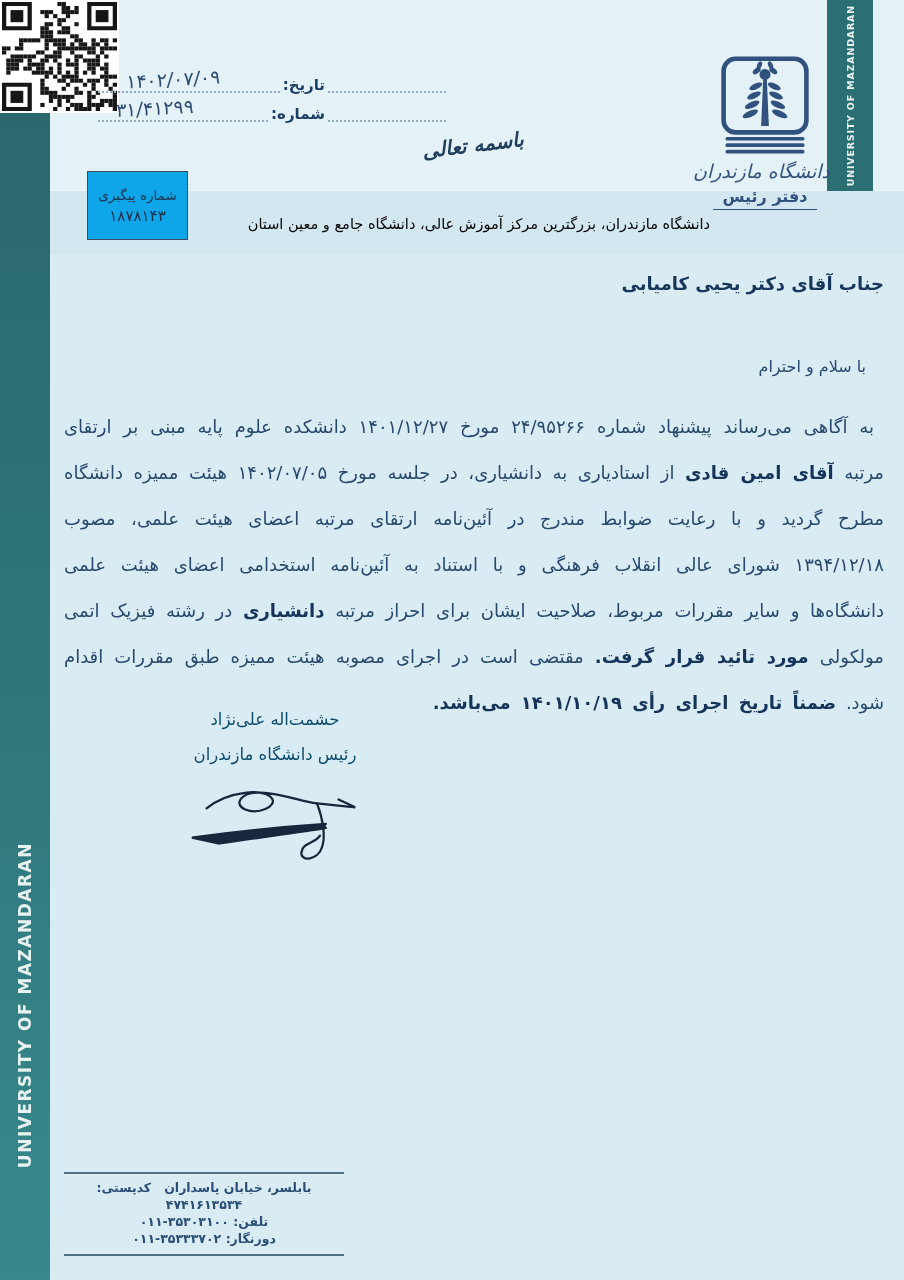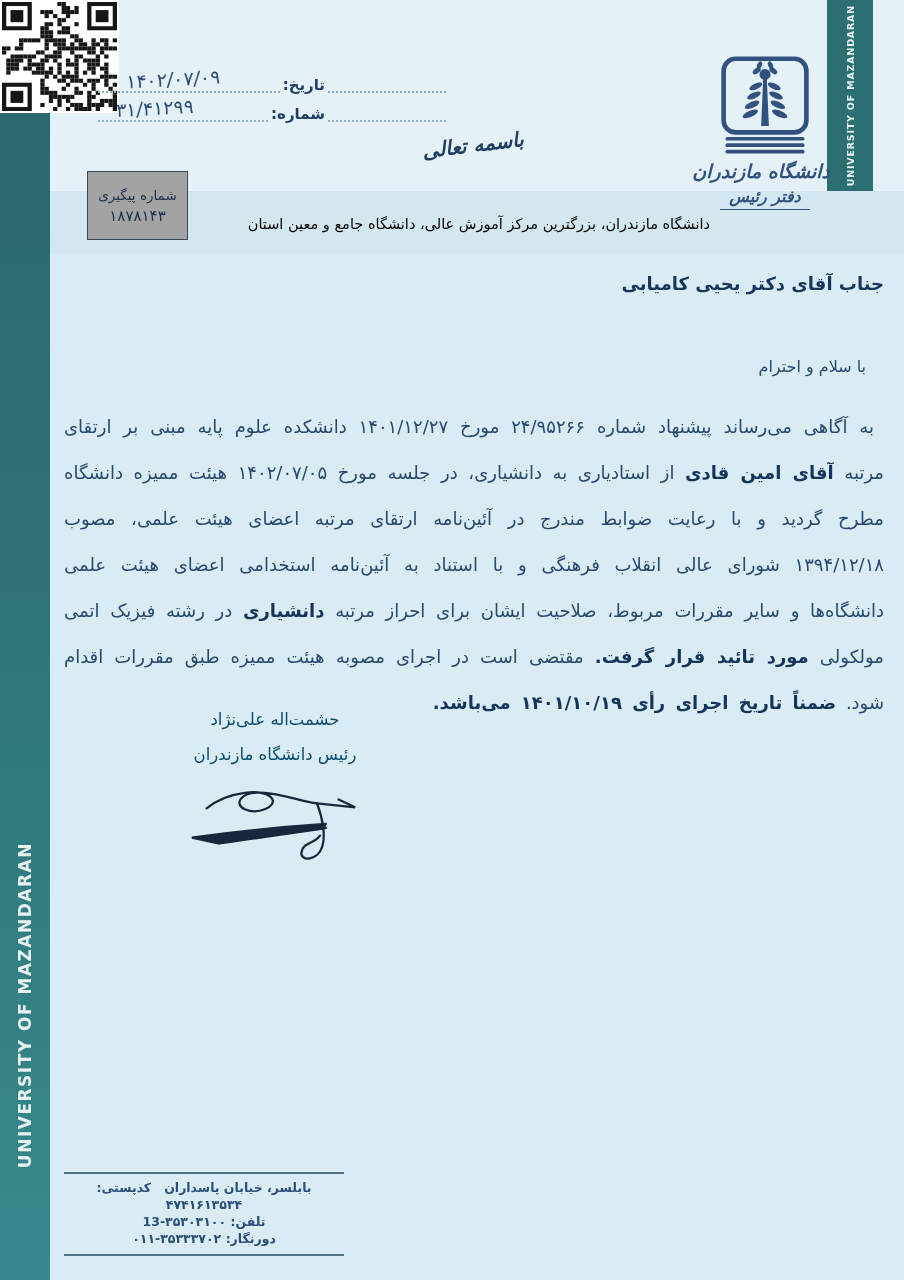--- a/index.html
+++ b/index.html
@@ -36,35 +36,35 @@
   .meta-label { font-weight:bold; font-size:15px; color:#1d3f66; padding:0 3px; white-space:nowrap; line-height:1; }
   .dots { border-bottom:2px dotted #8fadbf; height:2px; }
   .dots-r { width:118px; }
   .dots-l { flex:1; position:relative; }
   .meta-value { position:absolute; bottom:1px; direction:ltr; display:inline-block;
     font-size:19px; color:#2d4d72; transform:rotate(-3deg) skewX(-4deg); white-space:nowrap; }
   .meta-value.date { left:28px; }
   .meta-value.number { left:18px; }
   
   .tracking { position:absolute; left:87px; top:171px; width:101px; height:69px;
-    background:#a3a3a3; border:1.4px solid #3c4c5c; z-index:3;
+    background:#0ea5e9; border:1.4px solid #3c4c5c; z-index:3;
     display:flex; flex-direction:column; align-items:center; justify-content:center;
     direction:rtl; color:#1d3048; }
   .tracking .t-label { font-size:13.5px; }
   .tracking .t-value { font-size:15px; margin-top:4px; letter-spacing:1px; }
   
   .basmala { position:absolute; left:416px; top:133px; width:114px; text-align:center;
     font-size:20px; font-weight:bold; font-style:italic; color:#203e5e;
     transform:rotate(-7deg); direction:rtl; }
   
   .logo-block { position:absolute; left:700px; top:56px; width:130px; text-align:center;
     color:#31517e; direction:rtl; z-index:2; }
   .logo-block svg { display:block; margin:0 auto; }
-  .logo-org { font-size:19px; font-weight:bold; font-style:italic; margin-top:1px; white-space:nowrap;margin-left:20px; }
-  .logo-office { display:inline-block; font-size:16px; font-weight:bold; font-style:italic;
+  .logo-org { font-size:19px; font-weight:normal; font-style:italic; margin-top:1px; white-space:nowrap;margin-left:20px; }
+  .logo-office { display:inline-block; font-size:16px; font-weight:bold; 
     border-bottom:1.6px solid #31517e; padding:0 9px 3px; margin-top:5px; }
   
   .tagline { position:absolute; left:210px; top:216px; width:500px; direction:rtl;
     text-align:right; font-size:14.5px; color:#000000; }
   
   .recipient { position:absolute; right:20px; top:265px; direction:rtl; text-align:right;
     font-weight:bold; font-size:18px; line-height:37px; color:#16365c; }
   .salutation { position:absolute; right:38px; top:357px; direction:rtl;
     font-size:16px; color:#27496e; }
   
@@ -422,21 +422,21 @@
   </div>
 
   <div class="footer">
     <div>
       <span>بابلسر، خیابان پاسداران</span>&nbsp;&nbsp;
       <span>کدپستی:</span>
       <span class="ltr">۴۷۴۱۶۱۳۵۳۴</span>
     </div>
     <div>
       <span>تلفن:</span>
-      <span class="ltr">13-۳۵۳۰۳۱۰۰</span>
+      <span class="ltr">۰۱۱-۳۵۳۰۳۱۰۰</span>
     </div>
     <div>
       <span>دورنگار:</span>
       <span class="ltr">۰۱۱-۳۵۳۳۳۷۰۲</span>
     </div>
   </div>
 
 </div>
 
 </body></html>

